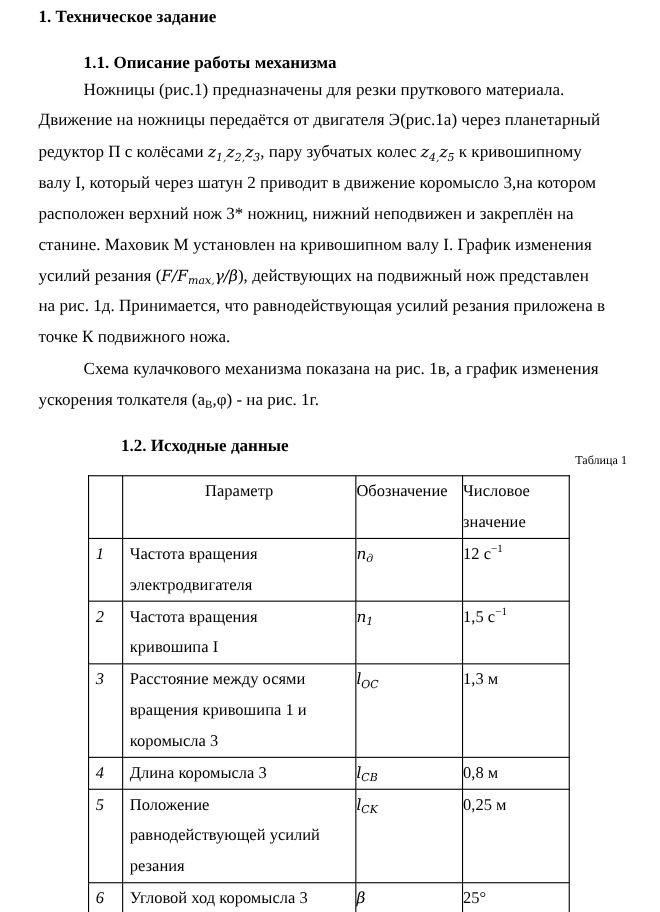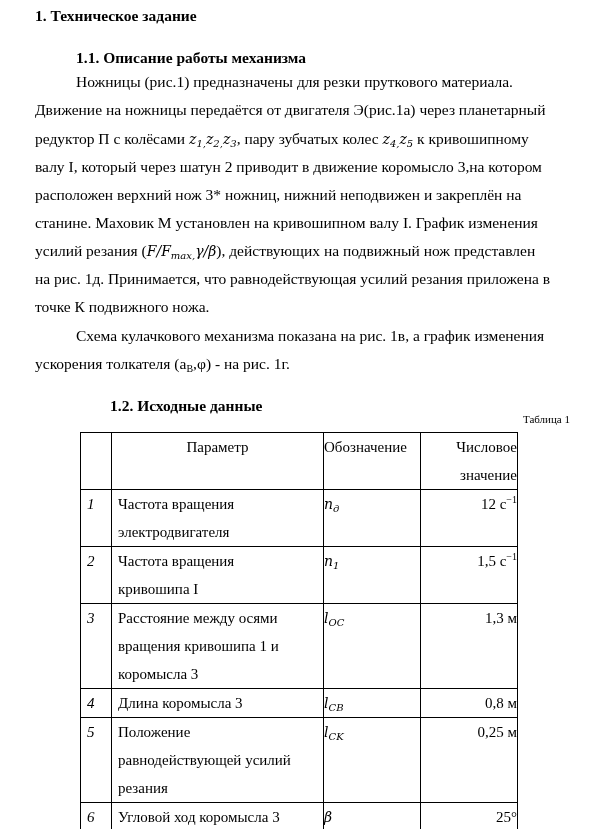--- a/index.html
+++ b/index.html
@@ -28,21 +28,21 @@
     }
     table.tbl td {
       border: 1.5px solid #000;
       vertical-align: top;
       padding: 0 0 0 6px;
       line-height: 28px;
     }
     .c1 { width: 24px; font-style: italic; }
     .c2 { width: 205px; }
     .c3 { width: 96px; text-align: left; padding-left: 0 !important; }
-    .c4 { width: 96px; text-align: right; padding-left: 0 !important; }
+    .c4 { width: 96px; text-align: left; padding-left: 0 !important; }
     tr.hdr td { height: 54px; }
     tr.r2 td { height: 55px; }
     tr.r3 td { height: 84px; }
     tr.r1 td { height: 27px; }
     .cellline { display: block; }
     .sym { font-family: "DejaVu Serif", serif; font-style: italic; font-size: 14px; }
   </style>
 </head>
 <body>
 

